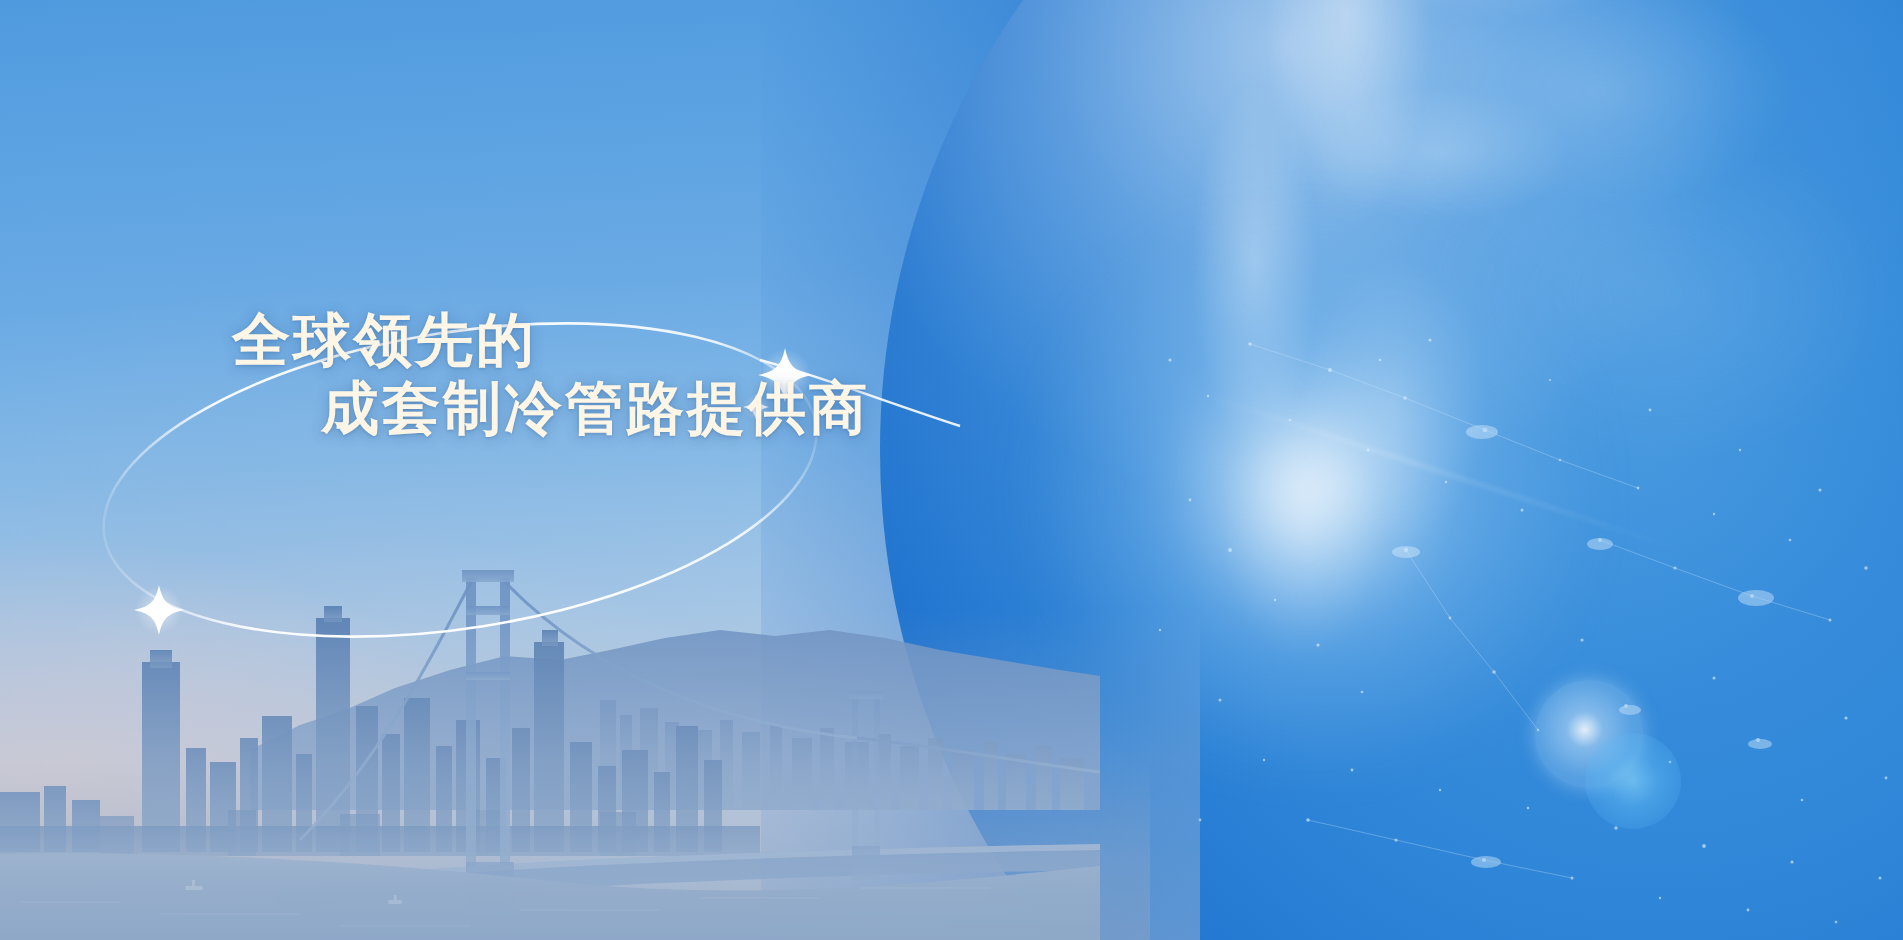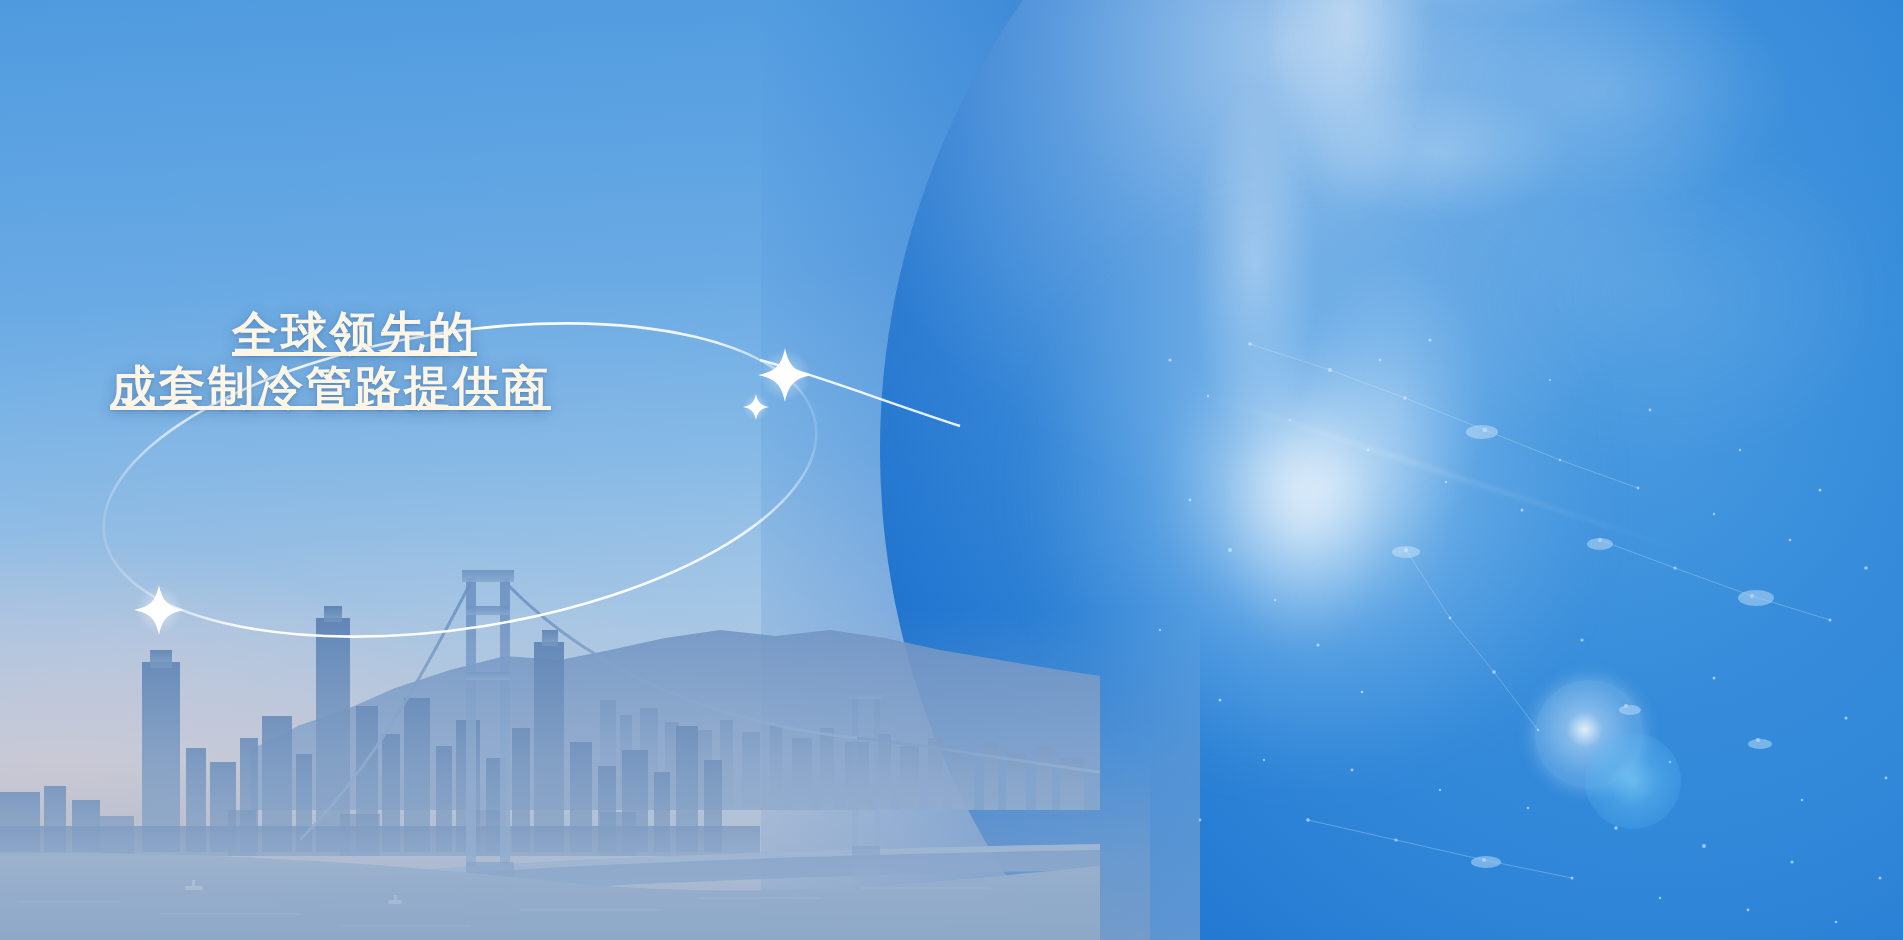--- a/index.html
+++ b/index.html
@@ -173,34 +173,34 @@
 
   
   .headline {
     position: absolute;
     left: 110px;
     top: 306px;
     width: 760px;
     pointer-events: none;
   }
   .headline .line {
-    font-size: 46px;
+    font-size: 58px;
     line-height: 1.18;
     font-weight: 700;
     letter-spacing: 3px;
     color: #fdf6e6;
     text-shadow: 0 2px 14px rgba(22,70,130,.30), 0 1px 3px rgba(20,60,120,.22);
     white-space: nowrap;
-    text-decoration: underline;
   }
   .headline .line-1 {
     margin-left: 122px;
   }
   .headline .line-2 {
     margin-left: 0;
+    text-align: right;
   }
 </style>
 </head>
 <body>
 
 <div id="hero">
 
   <div class="space-right"></div>
   <div class="space-right2"></div>
 

